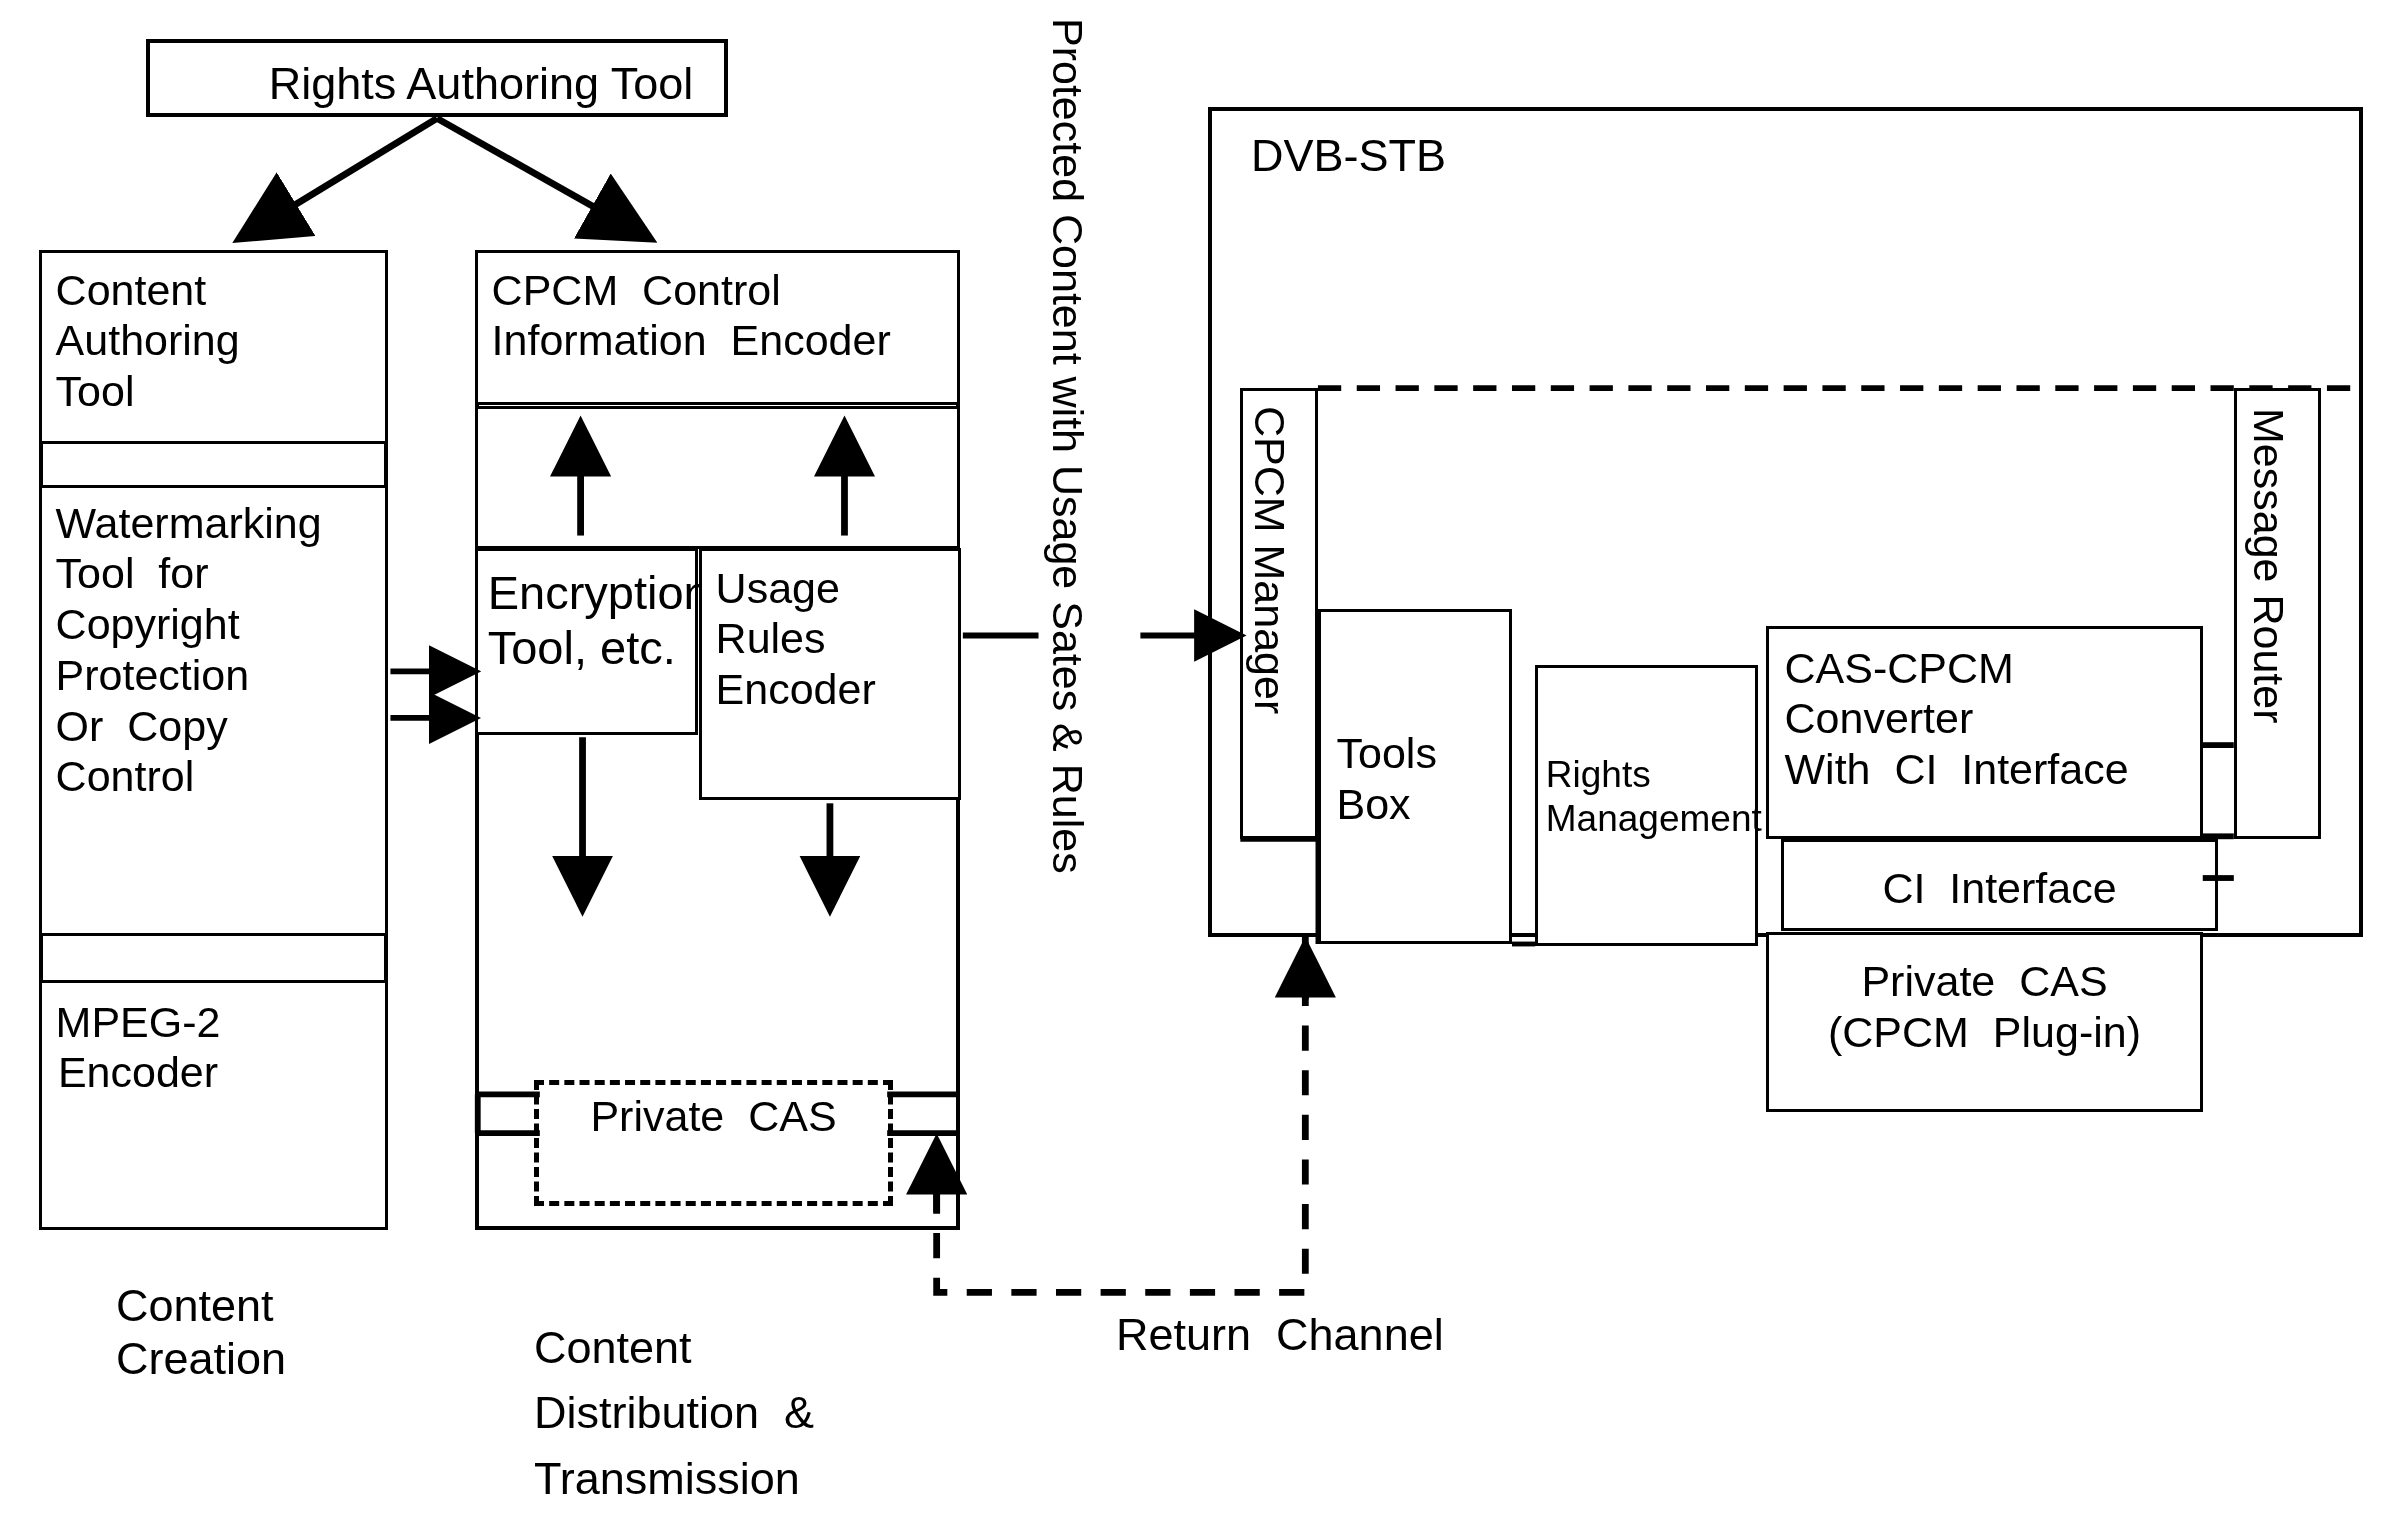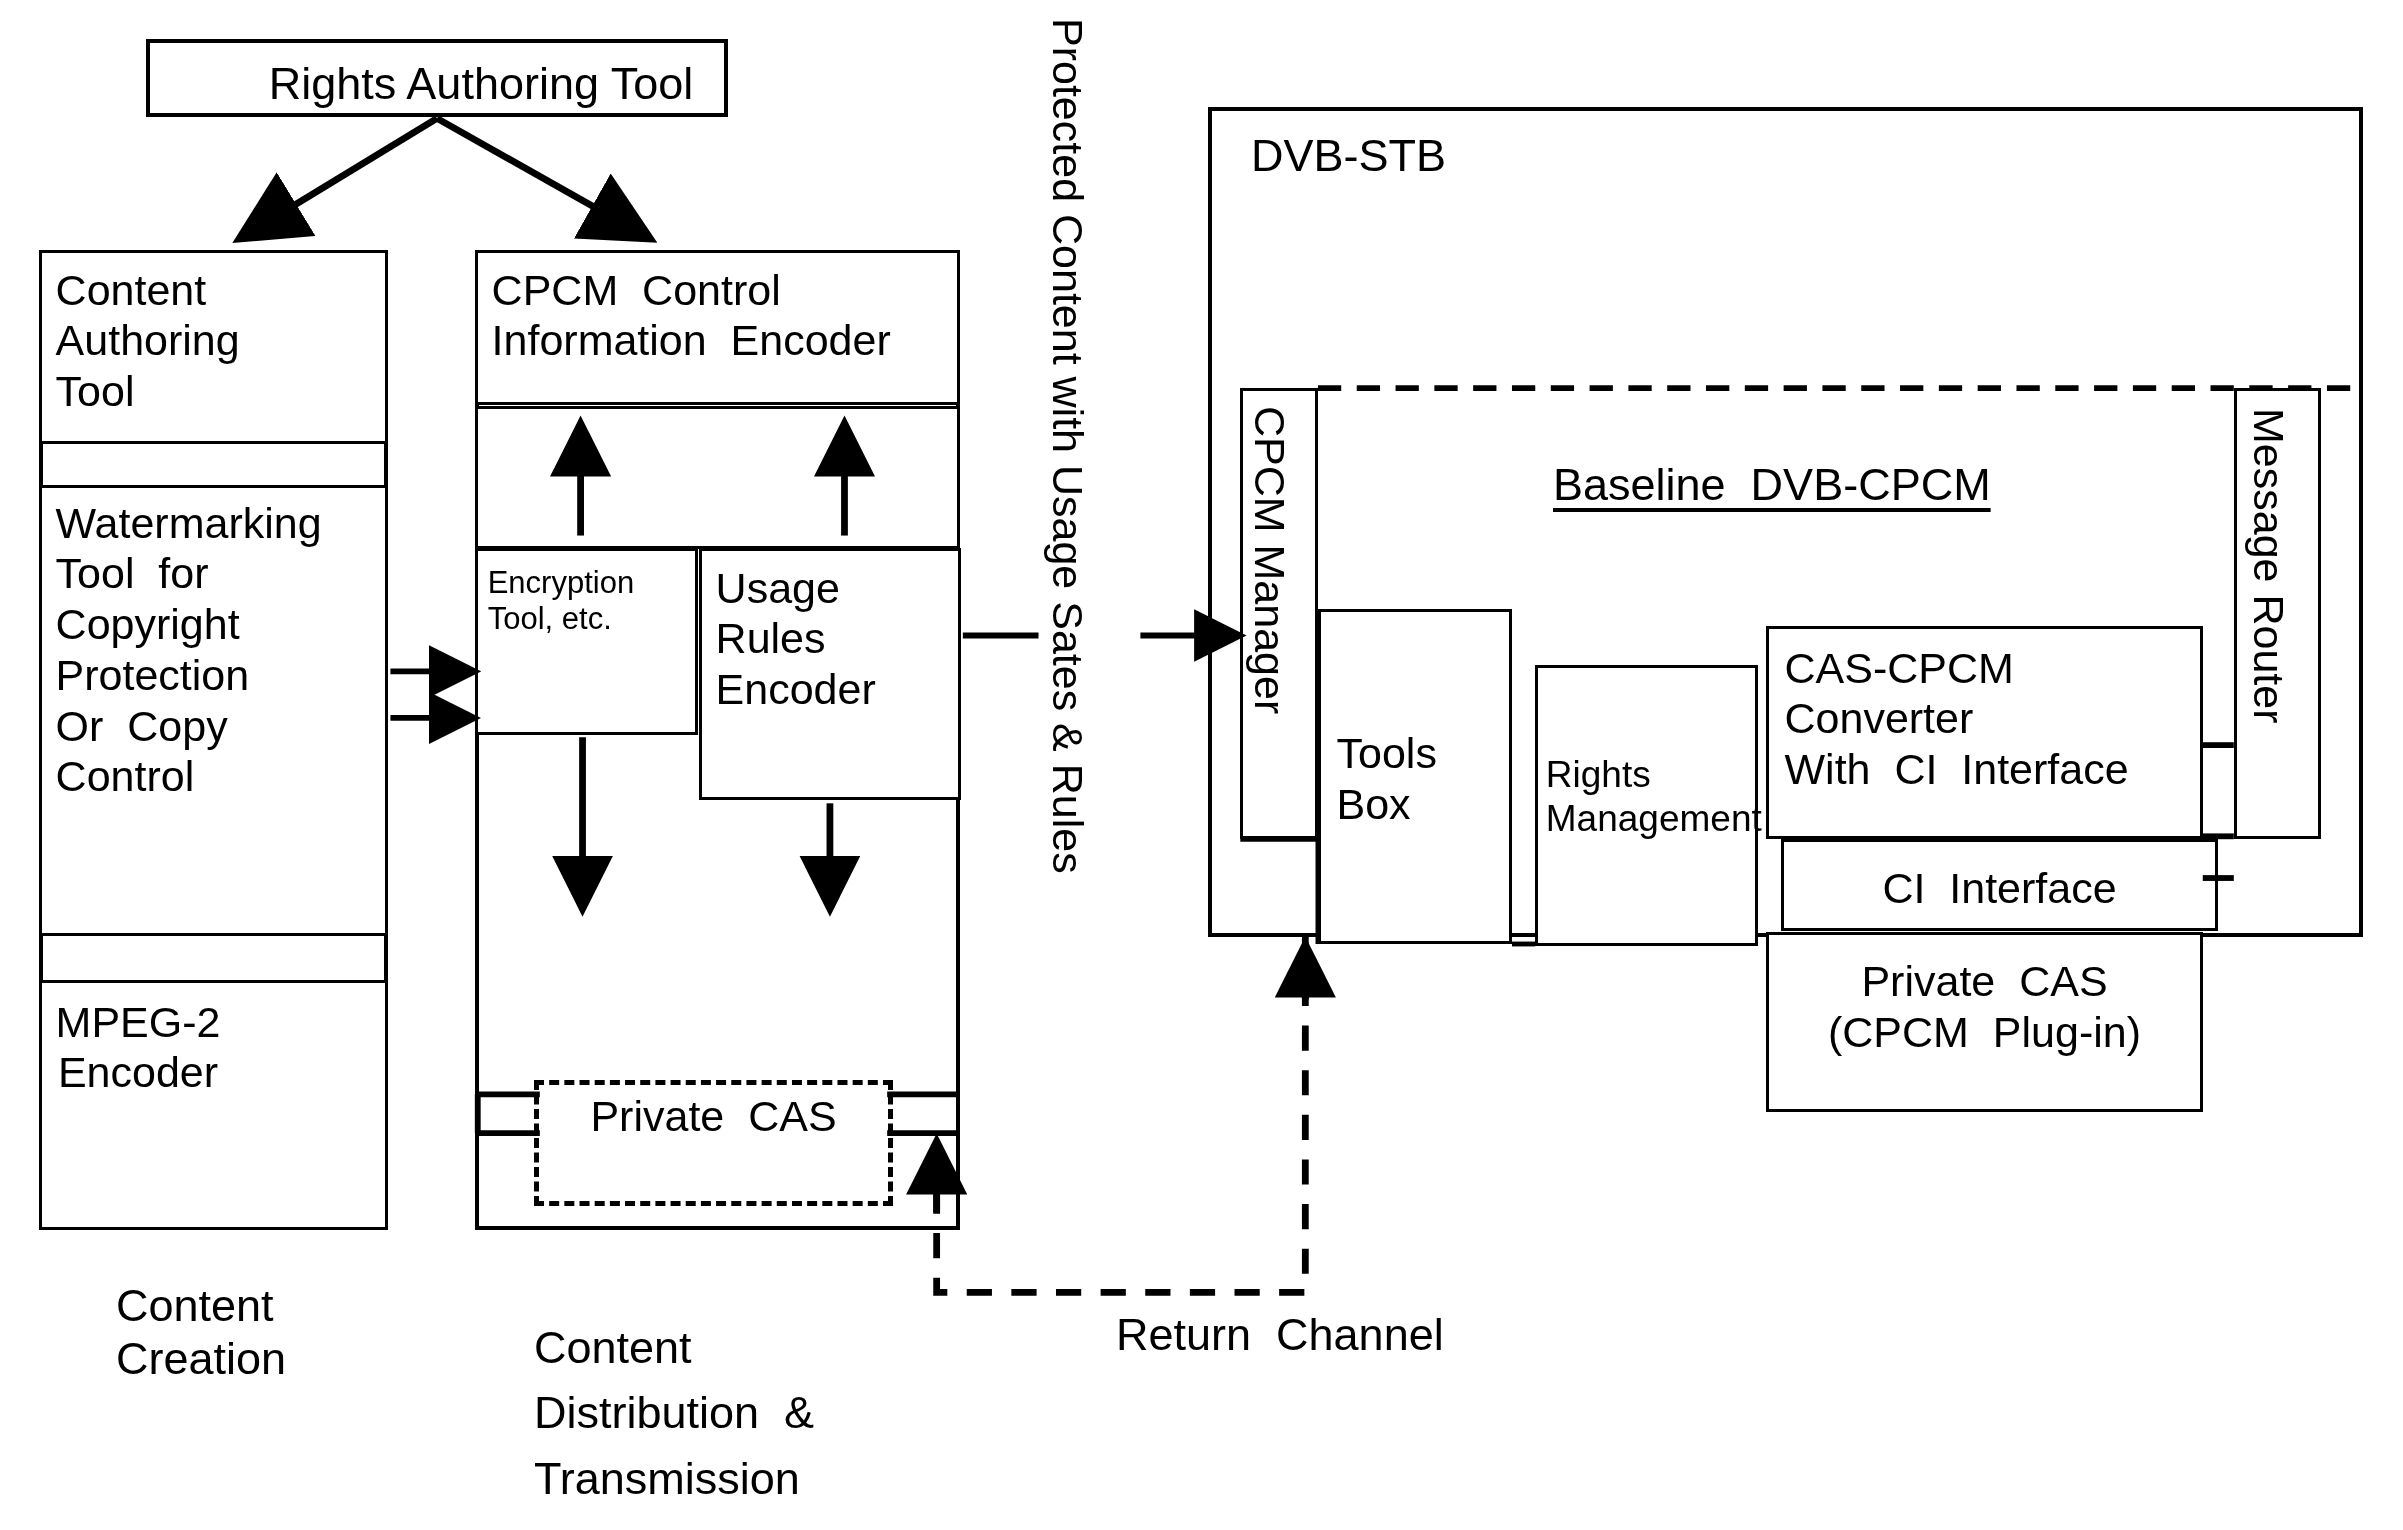--- a/index.html
+++ b/index.html
@@ -5,21 +5,21 @@
   html,body{margin:0;padding:0;background:#ffffff;}
   body{width:2404px;height:1530px;position:relative;overflow:hidden;
        font-family:"Liberation Sans","DejaVu Sans",sans-serif;color:#000;}
   .stage{position:absolute;left:0;top:0;width:2404px;height:1530px;}
   .box{position:absolute;border:4.9px solid #000;background:#fff;box-sizing:border-box;}
   .box.thin{border-width:3.9px;}
   .box.dash{border-style:dashed;border-width:5.8px;}
   .txt{position:absolute;line-height:1.18;white-space:pre;}
   .t44{font-size:43px;}
   .t46{font-size:45px;}
-  .t42{font-size:31px;}
+  .t42{font-size:47px;}
   .t38{font-size:37px;}
   .ctr{text-align:center;}
   .vert{position:absolute;white-space:nowrap;transform-origin:0 0;}
   .underline{text-decoration:underline;text-underline-offset:7.8px;}
   svg.ov{position:absolute;left:0;top:0;width:2404px;height:1530px;overflow:visible;pointer-events:none;}
 </style>
 </head>
 <body>
 
 <div class="stage">
@@ -70,21 +70,20 @@
 
 
   <div class="box dash" style="left:534px;top:1080px;width:359px;height:126px;">
     <div class="txt t44 ctr" style="left:0;top:5.8px;width:100%;">Private  CAS</div>
   </div>
 
   <div class="box" style="left:1208px;top:107px;width:1155px;height:830px;">
     <div class="txt t46" style="left:39px;top:17.5px;">DVB-STB</div>
   </div>
 
-  <div class="txt t46 underline" style="left:1553px;top:458px;">Baseline  DVB-CPCM</div>
 
   <div class="box thin" style="left:1240px;top:388px;width:78px;height:451px;"></div>
   <div class="vert t44" style="left:1294px;top:406px;transform:rotate(90deg);">CPCM Manager</div>
 
   <div class="box thin" style="left:1318px;top:609px;width:194px;height:335px;">
     <div class="txt t44" style="left:15.5px;top:116px;">Tools
 Box</div>
   </div>
 
   <div class="box thin" style="left:1766px;top:626px;width:437px;height:213px;">

